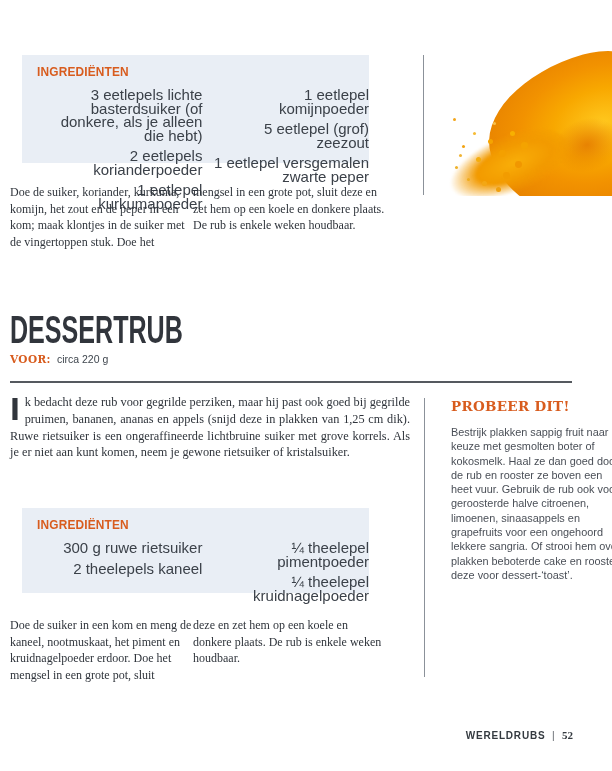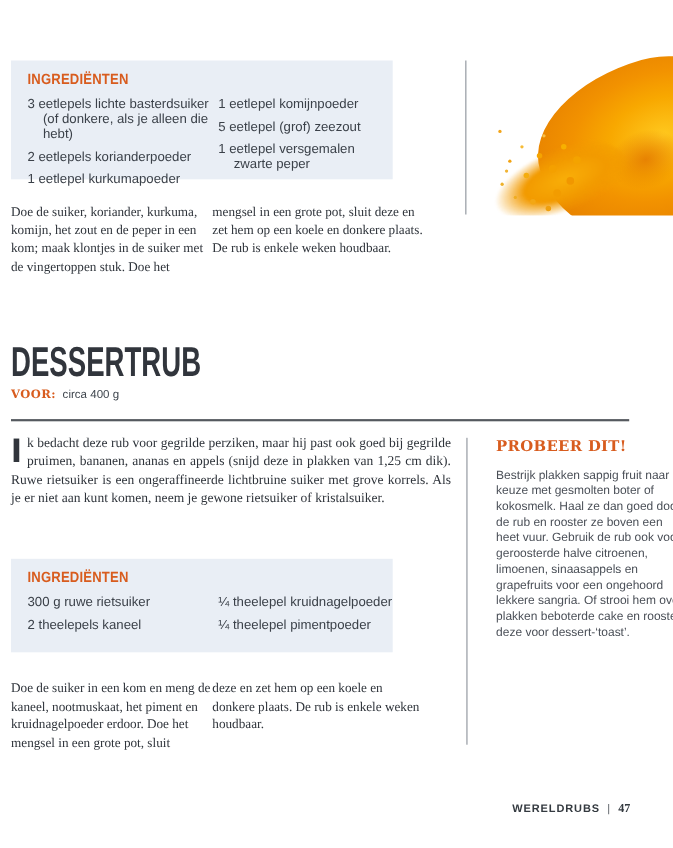--- a/index.html
+++ b/index.html
@@ -11,32 +11,32 @@
     --rule-dark:#55595f;
     --rule-gray:#8b9199;
   }
   *{margin:0;padding:0;box-sizing:border-box;}
   html,body{background:#ffffff;}
   body{width:612px;height:771px;position:relative;overflow:hidden;
        font-family:"Liberation Sans",sans-serif;}
   .page{position:absolute;inset:0;background:#fff;}
 
   
-  .ing-box{position:absolute;left:10px;width:347px;background:var(--panel-bg);}
+  .ing-box{position:absolute;left:22px;width:347px;background:var(--panel-bg);}
   .ing-box1{top:55px;height:108px;}
   .ing-box2{top:508px;height:85px;}
   .ing-title{display:inline-block;margin:9px 0 2px 15px;
     font-size:13.5px;font-weight:bold;color:var(--accent-orange);
     letter-spacing:.2px;transform:scaleX(.88);transform-origin:left center;
     white-space:nowrap;}
   .ing-cols{display:flex;padding-left:15px;}
   .ing-col1{width:193px;}
   .ing-col2{width:185px;margin-left:8px;}
-  .ing-col > div{font-size:12px;line-height:13.5px;color:#3b4149;
-    margin-top:7px;padding-left:14px;text-indent:-14px;}
+  .ing-col > div{font-size:15px;line-height:13.5px;color:#3b4149;
+    margin-top:7px;padding-left:14px;text-indent:-14px;text-align:right;}
 
   
   .instr{position:absolute;left:10px;display:flex;
     font-family:"Liberation Serif","DejaVu Serif",serif;
     font-size:12px;line-height:16.6px;color:var(--serif-color);}
   .instr1{top:184px;}
   .instr2{top:617px;}
   .instr .c1{width:183px;}
   .instr .c2{width:192px;}
 
@@ -134,52 +134,52 @@
     <div class="t-speck"></div>
   </div>
 
   <div class="vline vline-photo"></div>
   <div class="vline vline-sidebar"></div>
 
   <div class="title-block">
     <h1 class="recipe-title">DESSERTRUB</h1>
     <div class="yield">
       <span class="yield-label">VOOR:</span>
-      <span class="yield-value">circa 400 g</span>
+      <span class="yield-value">circa 220 g</span>
     </div>
   </div>
   <div class="hrule"></div>
 
   <div class="intro">
     <span class="dropcap">I</span><span>k bedacht deze rub voor gegrilde perziken, maar hij past ook goed bij gegrilde pruimen, bananen, ananas en appels (snijd deze in plakken van 1,25 cm dik). Ruwe rietsuiker is een ongeraffineerde lichtbruine suiker met grove korrels. Als je er niet aan kunt komen, neem je gewone rietsuiker of kristalsuiker.</span>
   </div>
 
   <div class="ing-box ing-box2">
     <span class="ing-title">INGREDIËNTEN</span>
     <div class="ing-cols">
       <div class="ing-col ing-col1">
           <div>300 g ruwe rietsuiker</div>
           <div>2 theelepels kaneel</div>
         </div>
       <div class="ing-col ing-col2">
+          <div>¼ theelepel pimentpoeder</div>
           <div>¼ theelepel kruidnagelpoeder</div>
-          <div>¼ theelepel pimentpoeder</div>
         </div>
     </div>
   </div>
 
   <div class="instr instr2">
     <div class="c1">Doe de suiker in een kom en meng de kaneel, nootmuskaat, het piment en kruidnagelpoeder erdoor. Doe het mengsel in een grote pot, sluit</div>
     <div class="c2">deze en zet hem op een koele en donkere plaats. De rub is enkele weken houdbaar.</div>
   </div>
 
   <div class="sidebar">
     <div class="tip-title">PROBEER DIT!</div>
     <div class="tip-body">Bestrijk plakken sappig fruit naar keuze met gesmolten boter of kokosmelk. Haal ze dan goed door de rub en rooster ze boven een heet vuur. Gebruik de rub ook voor geroosterde halve citroenen, limoenen, sinaasappels en grapefruits voor een ongehoord lekkere sangria. Of strooi hem over plakken beboterde cake en rooster deze voor dessert-‘toast’.</div>
   </div>
 
   <div class="footer">
     <span>WERELDRUBS</span>
     <span class="sep">|</span>
-    <span class="pagenum">47</span>
+    <span class="pagenum">52</span>
   </div>
 
 </div>
 
 </body></html>

